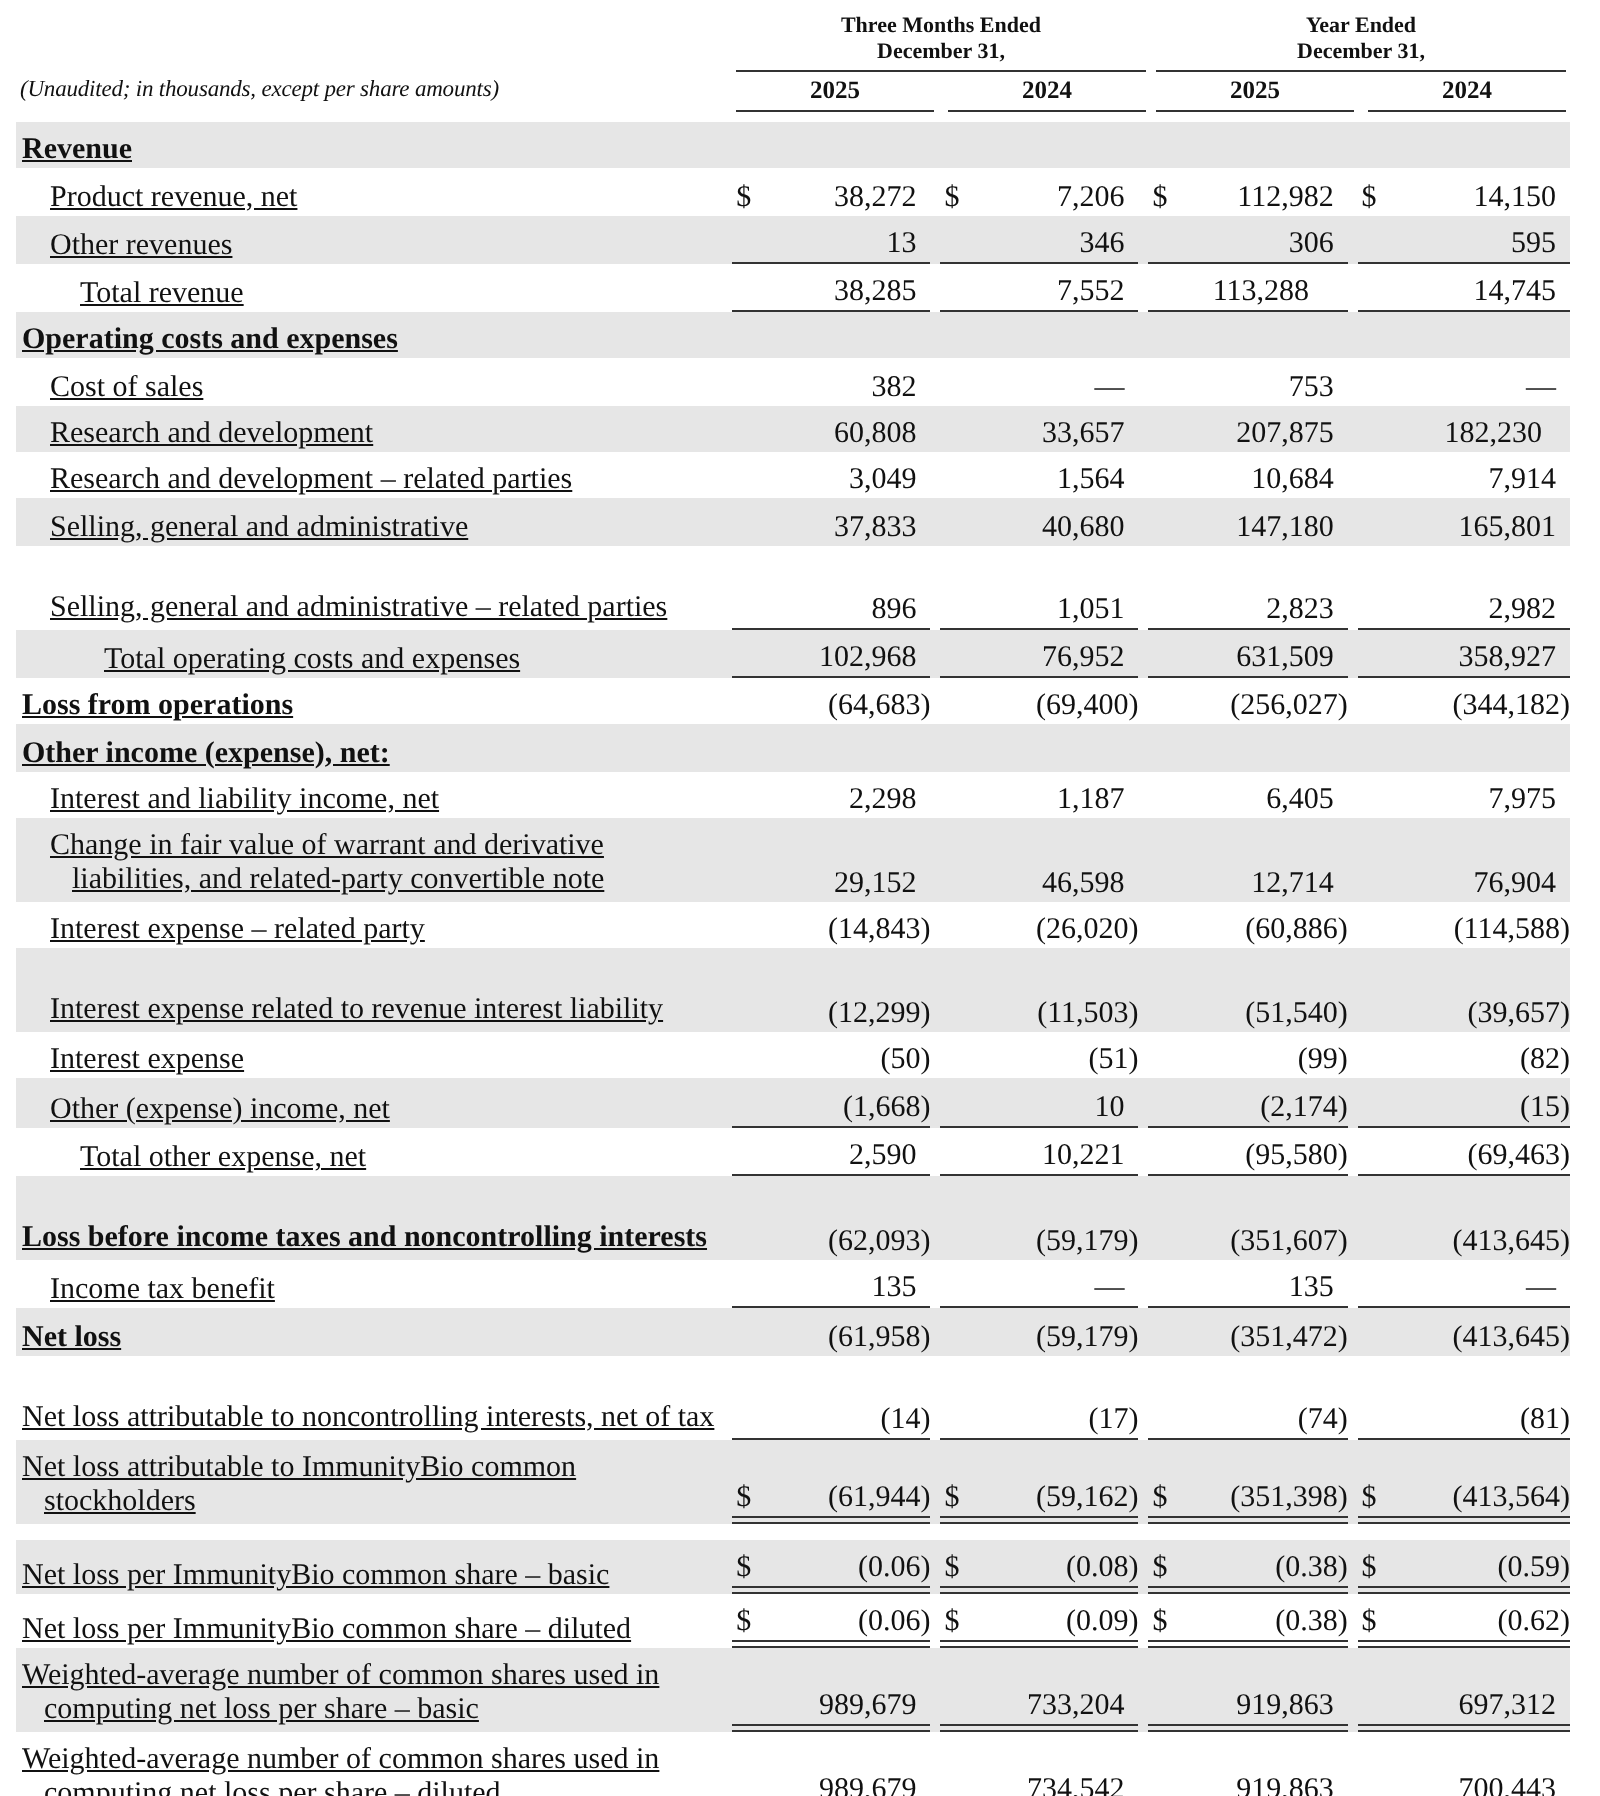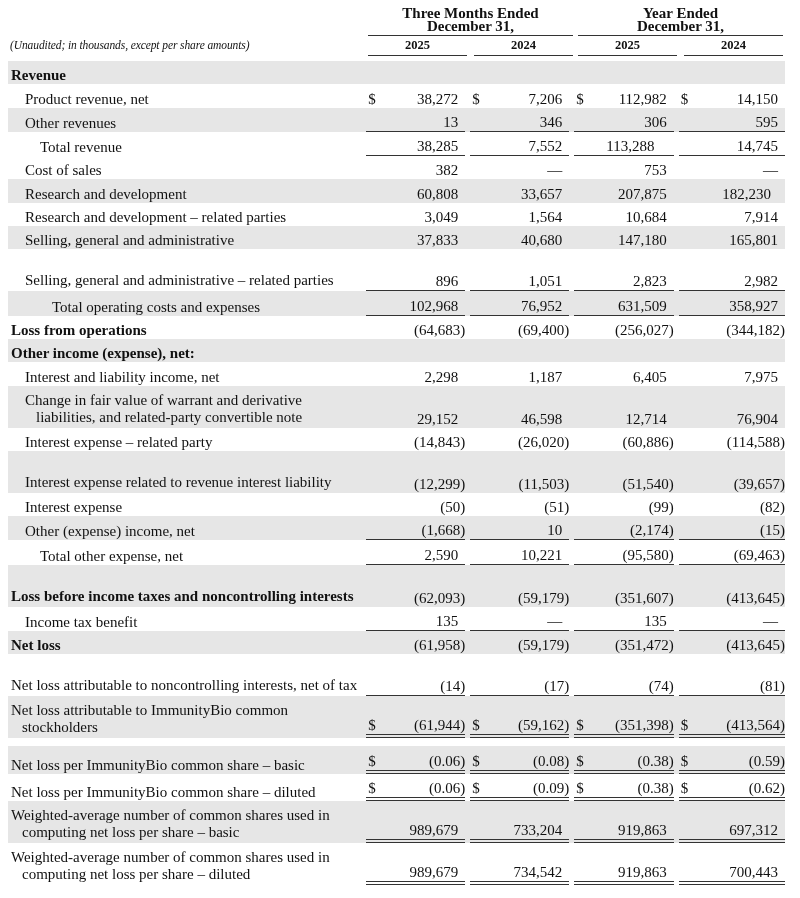--- a/index.html
+++ b/index.html
@@ -1,42 +1,42 @@
 <!DOCTYPE html>
 <html><head>
 <meta charset="utf-8">
 <style>
   html, body { margin: 0; padding: 0; background: #ffffff; }
   body { width: 800px; height: 898px; overflow: hidden; font-family: "Liberation Serif", "DejaVu Serif", serif; color: #111; }
   .wrap { position: relative; width: 800px; height: 898px; }
 
   
   .hdr { position: absolute; top: 0; left: 0; width: 800px; height: 60px; }
-  .period { position: absolute; top: 7px; text-align: center; font-weight: bold; font-size: 15px; line-height: 13px; font-family: "Liberation Sans Narrow", "Liberation Serif", serif; }
+  .period { position: absolute; top: 7px; text-align: center; font-weight: bold; font-size: 11px; line-height: 13px; font-family: "Liberation Sans Narrow", "Liberation Serif", serif; }
   .period.q { left: 368px; width: 205px; }
   .period.y { left: 578px; width: 205px; }
   .period-line { position: absolute; top: 35px; height: 0; border-top: 1.5px solid #333; }
   .period-line.q { left: 368px; width: 205px; }
   .period-line.y { left: 578px; width: 205px; }
   .subtitle { position: absolute; top: 39px; left: 10px; font-style: italic; font-size: 11.5px; letter-spacing: -0.1px; }
   .yr { position: absolute; top: 38px; width: 99px; text-align: center; font-weight: bold; font-size: 12.5px; }
   .yr-line { position: absolute; top: 55px; height: 0; border-top: 1.5px solid #333; width: 99px; }
   .c0 { left: 368px; } .c1 { left: 474px; } .c2 { left: 578px; } .c3 { left: 684px; }
 
   
   table { position: absolute; top: 61px; left: 8px; border-collapse: separate; border-spacing: 0; width: 777px; font-size: 15px; }
   td { padding: 0; vertical-align: bottom; line-height: 18px; height: 23.3px; }
   tr.shade td { background: #e6e6e6; }
   tr.shade td.gap { background: #e6e6e6; }
   td.label { width: 358px; padding-left: 3px; }
   td.label.tall { height: 40px; line-height: 17px; padding-bottom: 2px; }
   .ind1 { padding-left: 17px !important; }
   .ind2 { padding-left: 32px !important; }
   .ind3 { padding-left: 44px !important; }
-  .hang { display: inline-block; text-indent: -11px; padding-left: 11px; }
+  .hang { display: inline-block; text-indent: -11px; padding-left: 11px; text-decoration: underline; }
   .bold { font-weight: bold; }
   td.gap { width: 6px; background: #fff; }
   td.cur { width: 20px; padding-left: 2px; }
   td.val { width: 77px; text-align: right; padding-right: 2px; white-space: nowrap; }
   td.val.np { padding-right: 0; }
   .ul1 { border-bottom: 1.5px solid #333; }
   .ul2 { border-bottom: 4px double #333; }
   tr.spacer td { height: 8px; background: #fff !important; }
 </style>
 </head>
@@ -120,20 +120,35 @@
           <td class="gap"></td>
           <td class="cur ul1"></td>
           <td class="val ul1" style="padding-right: 7px;">7,552</td>
           <td class="gap"></td>
           <td class="cur ul1"></td>
           <td class="val ul1" style="padding-right: 7px; text-align: center;">113,288</td>
           <td class="gap"></td>
           <td class="cur ul1"></td>
           <td class="val ul1" style="padding-right: 7px;">14,745</td>
         </tr>
+        <tr class="shade">
+          <td class="label bold"><span class="hang">Operating costs and expenses</span></td>
+          <td class="gap"></td>
+          <td class="cur"></td>
+          <td class="val" style="padding-right: 7px;"></td>
+          <td class="gap"></td>
+          <td class="cur"></td>
+          <td class="val" style="padding-right: 7px;"></td>
+          <td class="gap"></td>
+          <td class="cur"></td>
+          <td class="val" style="padding-right: 7px;"></td>
+          <td class="gap"></td>
+          <td class="cur"></td>
+          <td class="val" style="padding-right: 7px;"></td>
+        </tr>
         <tr>
           <td class="label ind1"><span class="hang">Cost of sales</span></td>
           <td class="gap"></td>
           <td class="cur"></td>
           <td class="val" style="padding-right: 7px;">382</td>
           <td class="gap"></td>
           <td class="cur"></td>
           <td class="val" style="padding-right: 7px;">—</td>
           <td class="gap"></td>
           <td class="cur"></td>

